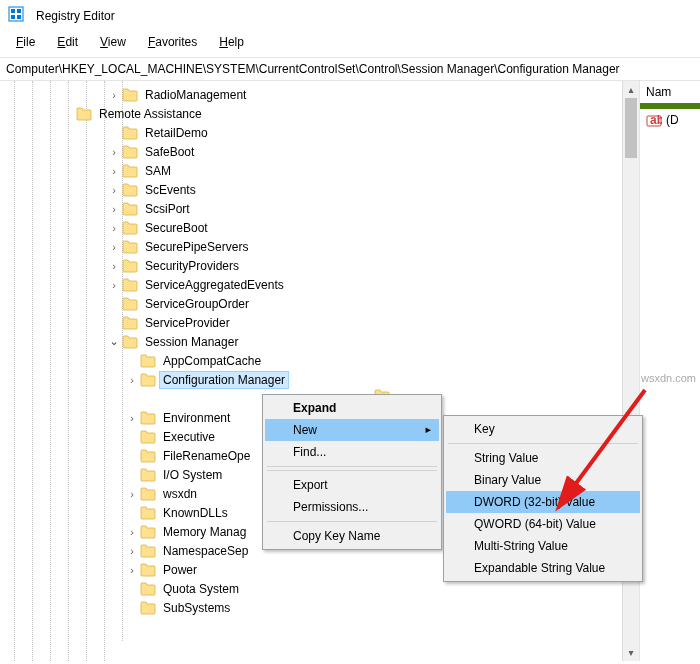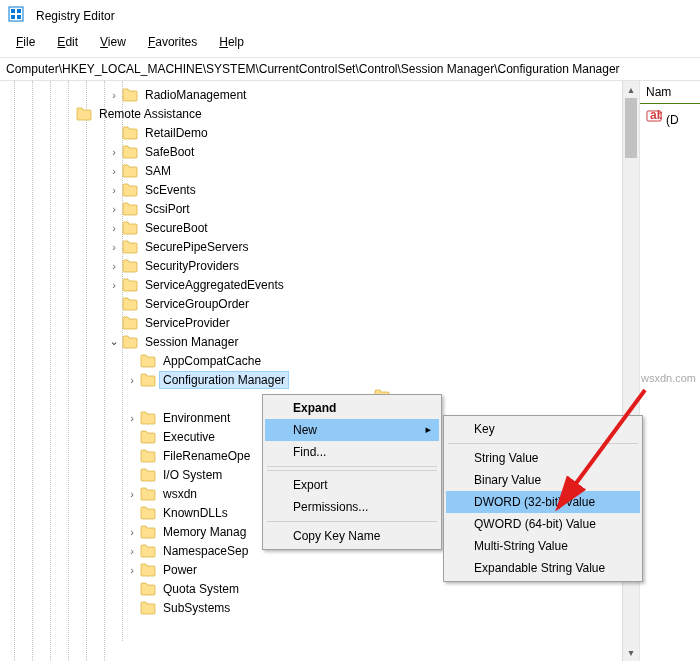--- a/index.html
+++ b/index.html
@@ -6,22 +6,22 @@
 body { background: #fff; width: 700px; height: 664px; overflow: hidden; position: relative; }
 .titlebar { display: flex; align-items: center; padding: 6px 8px; gap: 12px; }
 .titlebar svg { width: 16px; height: 16px; }
 .menubar { display: flex; padding: 2px 6px 6px 6px; gap: 2px; border-bottom: 1px solid #e4e4e4; }
 .menubar span { padding: 2px 10px; }
 .menubar span:first-letter { text-decoration: underline; }
 .addressbar { padding: 4px 6px; border-bottom: 1px solid #e4e4e4; white-space: nowrap; overflow: hidden; }
 .panes { display: flex; height: 580px; }
 .treepane { width: 640px; border-right: 1px solid #e4e4e4; position: relative; overflow: hidden; }
 .valuepane { flex: 1; }
-.valuepane .hdr { border-bottom: 1px solid #4d7c0f; padding: 4px 6px; }
-.valuepane .row { display: flex; align-items: flex-end; gap: 4px; padding: 4px 6px; }
+.valuepane .hdr { border-bottom: 6px solid #4d7c0f; padding: 4px 6px; }
+.valuepane .row { display: flex; align-items: flex-start; gap: 4px; padding: 4px 6px; }
 .tree { position: relative; padding-top: 4px; }
 .node { display: flex; align-items: center; height: 19px; padding-left: 0; white-space: nowrap; position: relative; }
 .exp { width: 12px; text-align: center; color: #666; font-size: 11px; display: inline-block; }
 .exp.open { color: #404040; }
 .folder { width: 16px; height: 14px; display: inline-block; margin: 0 4px 0 2px; }
 .folder svg { width: 16px; height: 14px; display: block; }
 .label { padding: 1px 3px; }
 .label.sel { background: #cde8ff; outline: 1px solid #99d1ff; }
 .vsb { position: absolute; right: 0; top: 0; bottom: 0; width: 17px; background: #f0f0f0; border-left: 1px solid #dcdcdc; }
 .vsb .btn { height: 17px; background: #f0f0f0; display: flex; align-items: center; justify-content: center; color: #606060; font-size:10px; }

